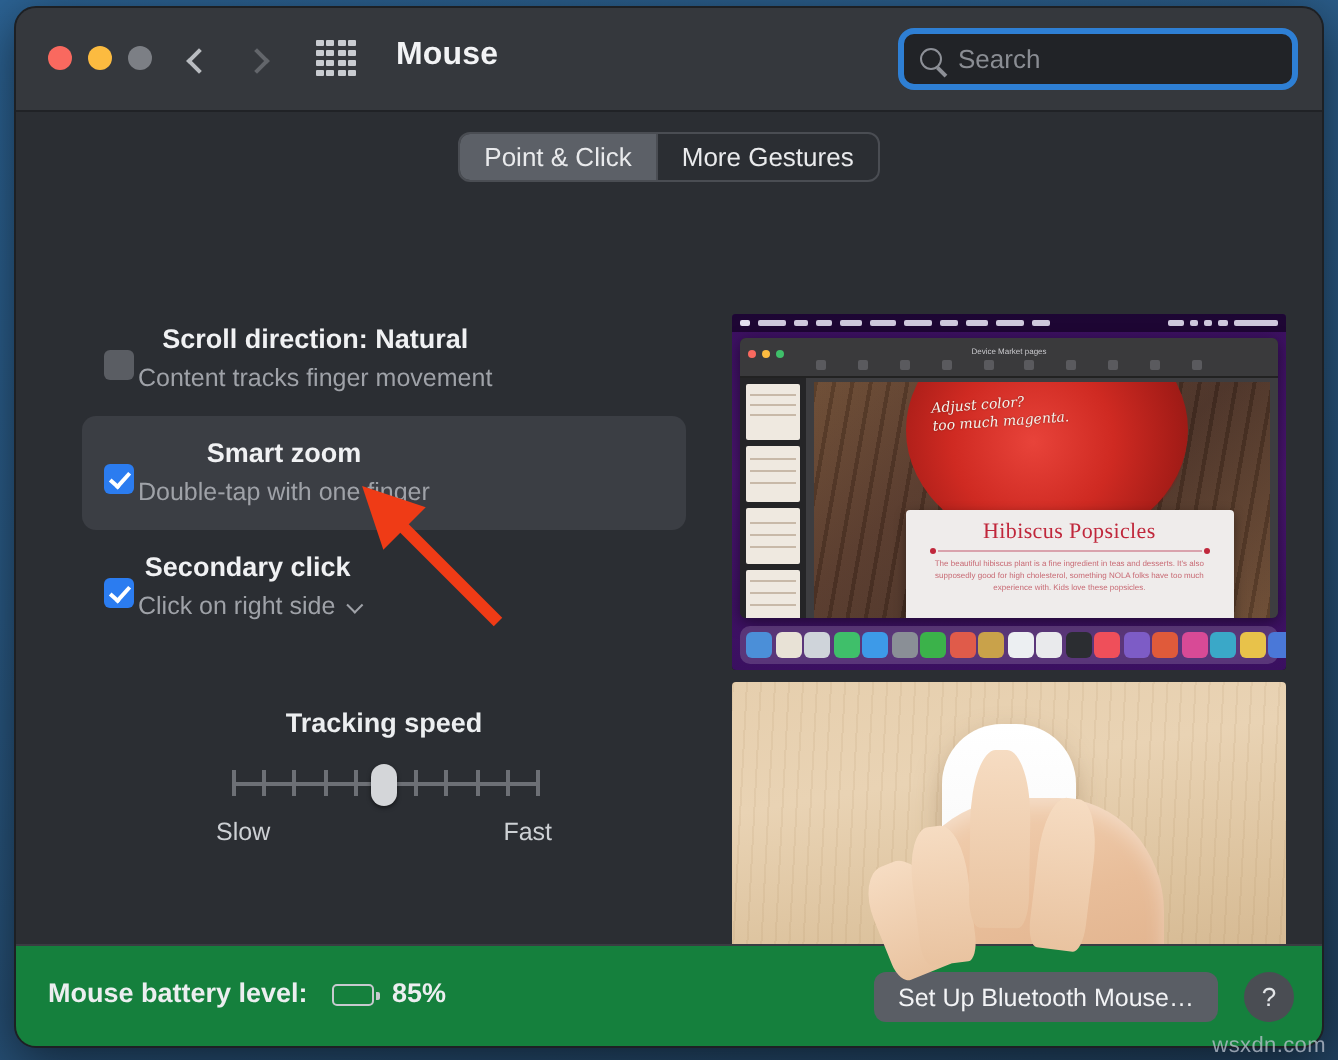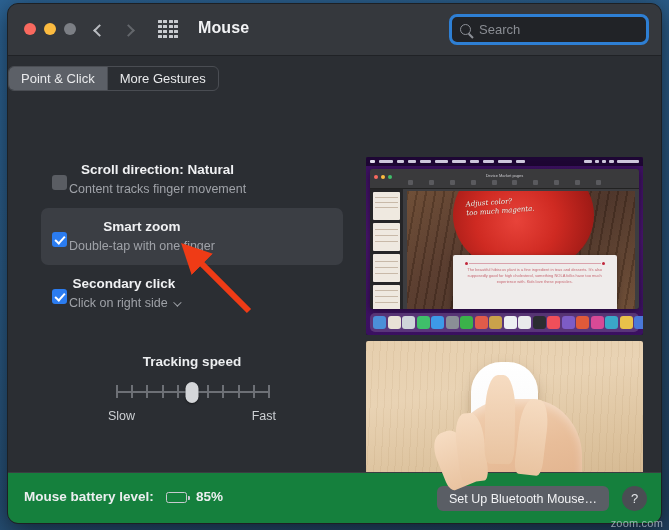--- a/index.html
+++ b/index.html
@@ -87,21 +87,21 @@
     content: ""; position: absolute; right: -4px; bottom: -3px;
     width: 6px; height: 1.6px; background: #8d9097; transform: rotate(45deg);
   }
   .search-ph { margin-left: 8px; font-size: 13px; color: #8a8d93; }
 
   
   .content { position: relative; height: 418px; background: #2b2e33; }
 
   .tabs {
     position: absolute; left: 0; right: 0; top: 10px;
-    display: flex; justify-content: flex-start;
+    display: flex; justify-content: center;
   }
   .tabgroup {
     display: flex;
     border: 1px solid #4a4d53;
     border-radius: 6px;
     overflow: hidden;
     height: 25px;
   }
   .tab {
     font-size: 13px; color: #e9eaec;
@@ -498,20 +498,21 @@
             </div>
             <div class="canvas-area">
               <div class="doc">
                 <div class="wood-lines"></div>
                 <div class="melon"></div>
                 <div class="handwrite">
                   <div>Adjust color?</div>
                   <div>too much magenta.</div>
                 </div>
                 <div class="card">
+                  <h3>Hibiscus Popsicles</h3>
                   <div class="rule"></div>
                   <p>The beautiful hibiscus plant is a fine ingredient in teas and desserts. It's also supposedly good for high cholesterol, something NOLA folks have too much experience with. Kids love these popsicles.</p>
                 </div>
               </div>
             </div>
           </div>
 
           <div class="mac-dock" id="mac-dock">
               <i style="background: rgb(75, 143, 216);"></i>
               <i style="background: rgb(232, 226, 214);"></i>
@@ -560,14 +561,14 @@
 
   <svg class="arrow" viewBox="0 0 669 530">
     <defs>
       <marker id="ah" markerWidth="5" markerHeight="5" refX="3.6" refY="2.5" orient="auto">
         <path d="M0,0 L5,2.5 L0,5 z" fill="#ef3b16"></path>
       </marker>
     </defs>
     <line x1="249" y1="311" x2="187" y2="249" stroke="#ef3b16" stroke-width="6" stroke-linecap="butt" marker-end="url(#ah)"></line>
   </svg>
 
-  <div class="watermark">zoom.com</div>
+  <div class="watermark">wsxdn.com</div>
 </div>
 
 </body></html>

